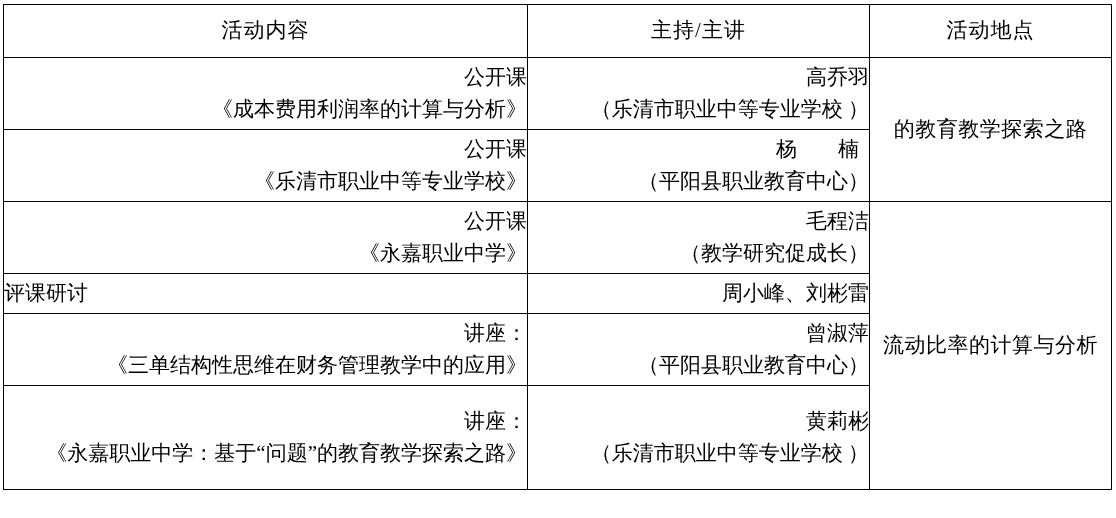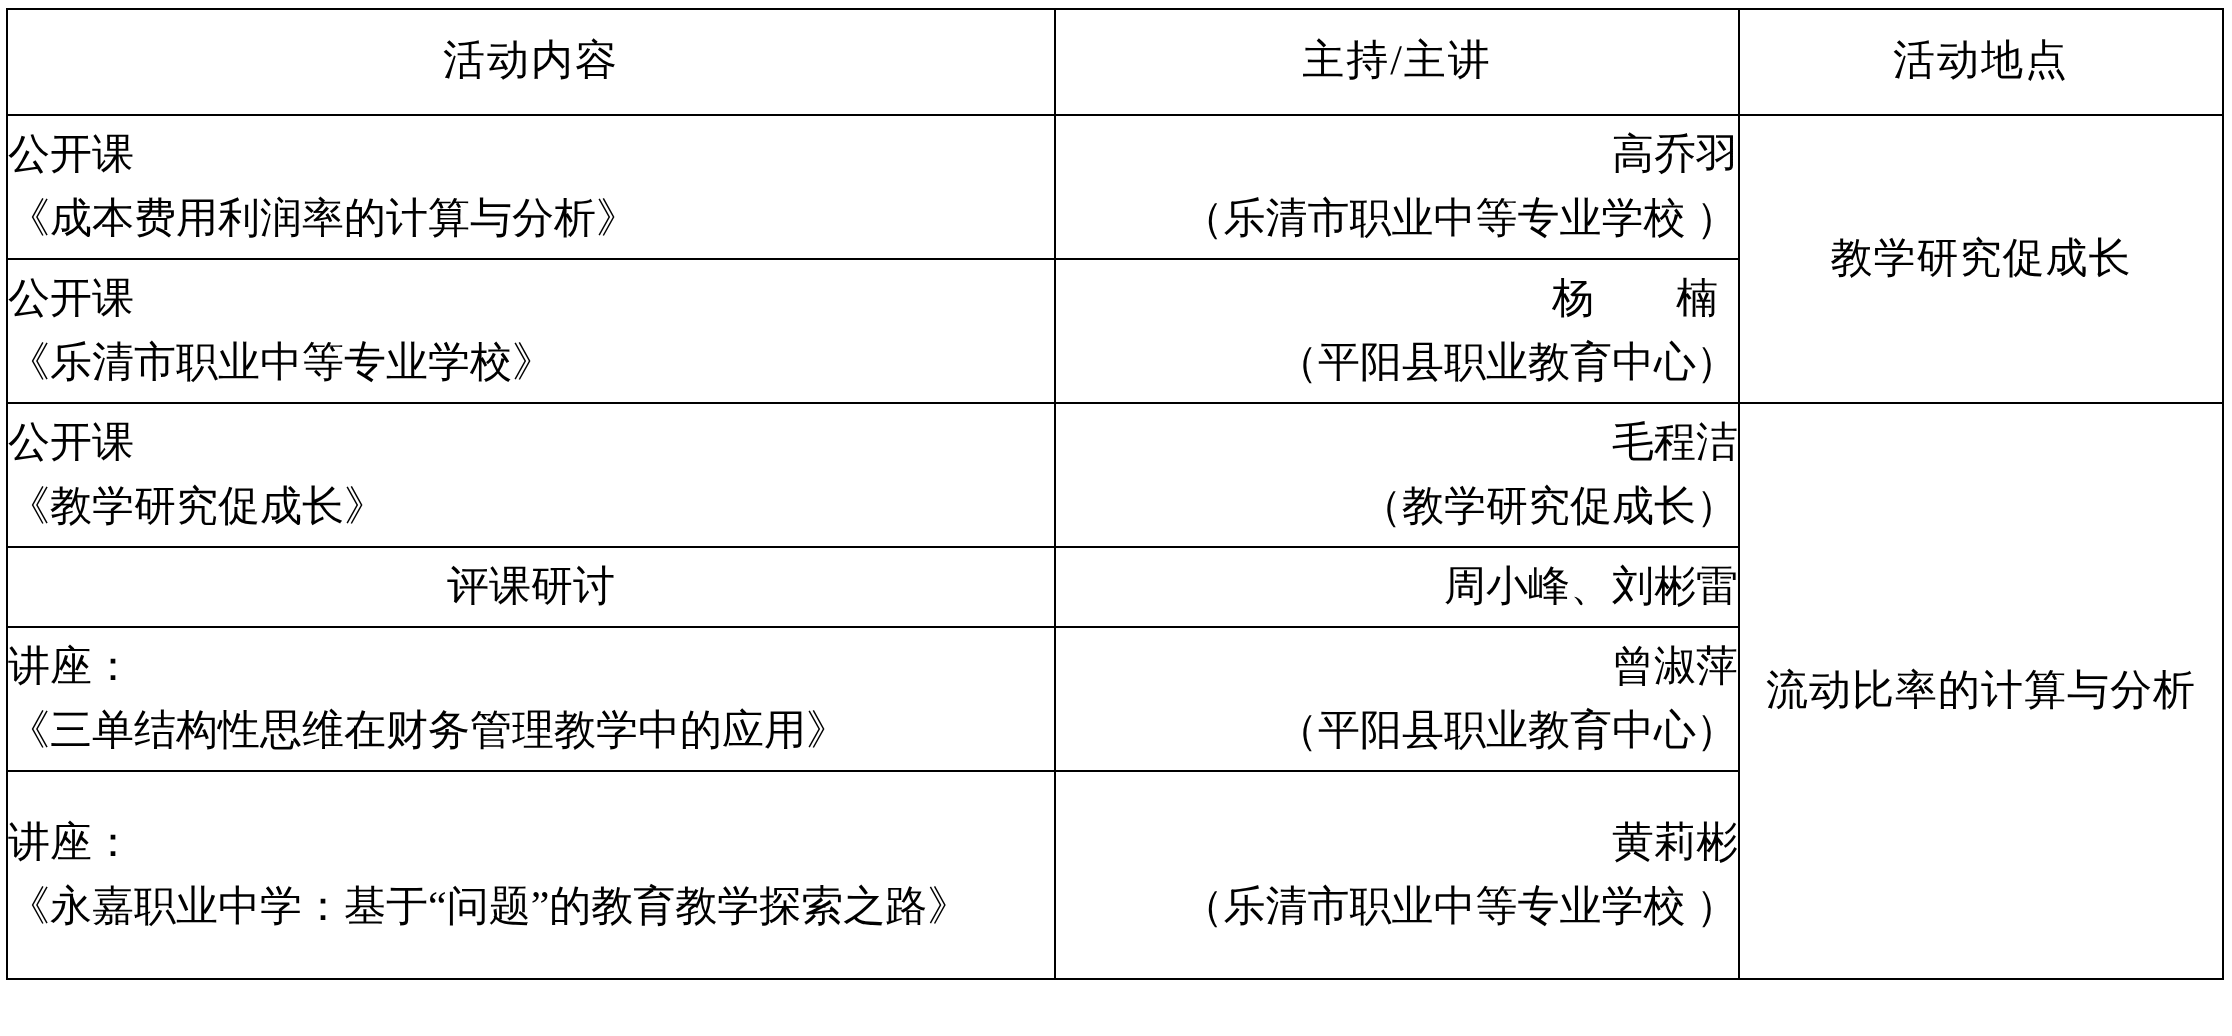--- a/index.html
+++ b/index.html
@@ -41,20 +41,21 @@
   col.c-place   { width: 242px; }
 
   .header-cell {
     text-align: center;
     height: 52px;
     font-size: 22px;
     letter-spacing: 1px;
   }
   .cell-pad {
     padding: 6px 8px 6px 10px;
+    text-align: right;
   }
   .cell-center {
     text-align: center;
     padding: 6px 6px;
   }
   .line {
     display: block;
     white-space: nowrap;
   }
   .line.wrap {
@@ -66,21 +67,21 @@
   }
   .place-cell {
     text-align: center;
     font-size: 22px;
     padding: 4px 4px;
     letter-spacing: 0.5px;
   }
   .row-h-2 { height: 72px; }
   .row-h-1 { height: 40px; }
   .row-h-3 { height: 104px; }
-  .indent-center { text-align: center; margin-top: 32px; }
+  .indent-center { text-align: left; margin-top: 32px; }
   .spaced-name {
     letter-spacing: 10px;
   }
 </style>
 </head>
 <body>
 
 <div class="page">
   <table class="schedule">
     <colgroup>
@@ -98,38 +99,38 @@
     <tbody>
       <tr class="row-h-2">
         <td class="cell-pad">
           <span class="line">公开课</span>
           <span class="line">《成本费用利润率的计算与分析》</span>
         </td>
         <td class="cell-center">
           <span class="center-line">高乔羽</span>
           <span class="center-line">（乐清市职业中等专业学校 ）</span>
         </td>
-        <td class="place-cell" rowspan="2">教学研究促成长</td>
+        <td class="place-cell" rowspan="2">的教育教学探索之路</td>
       </tr>
 
       <tr class="row-h-2">
         <td class="cell-pad">
           <span class="line">公开课</span>
           <span class="line">《乐清市职业中等专业学校》</span>
         </td>
         <td class="cell-center">
           <span class="center-line spaced-name">杨　楠</span>
           <span class="center-line">（平阳县职业教育中心）</span>
         </td>
       </tr>
 
       <tr class="row-h-2">
         <td class="cell-pad">
           <span class="line">公开课</span>
-          <span class="line">《教学研究促成长》</span>
+          <span class="line">《永嘉职业中学》</span>
         </td>
         <td class="cell-center">
           <span class="center-line">毛程洁</span>
           <span class="center-line">（教学研究促成长）</span>
         </td>
         <td class="place-cell" rowspan="4">流动比率的计算与分析</td>
       </tr>
 
       <tr class="row-h-1">
         <td class="cell-pad indent-center">

